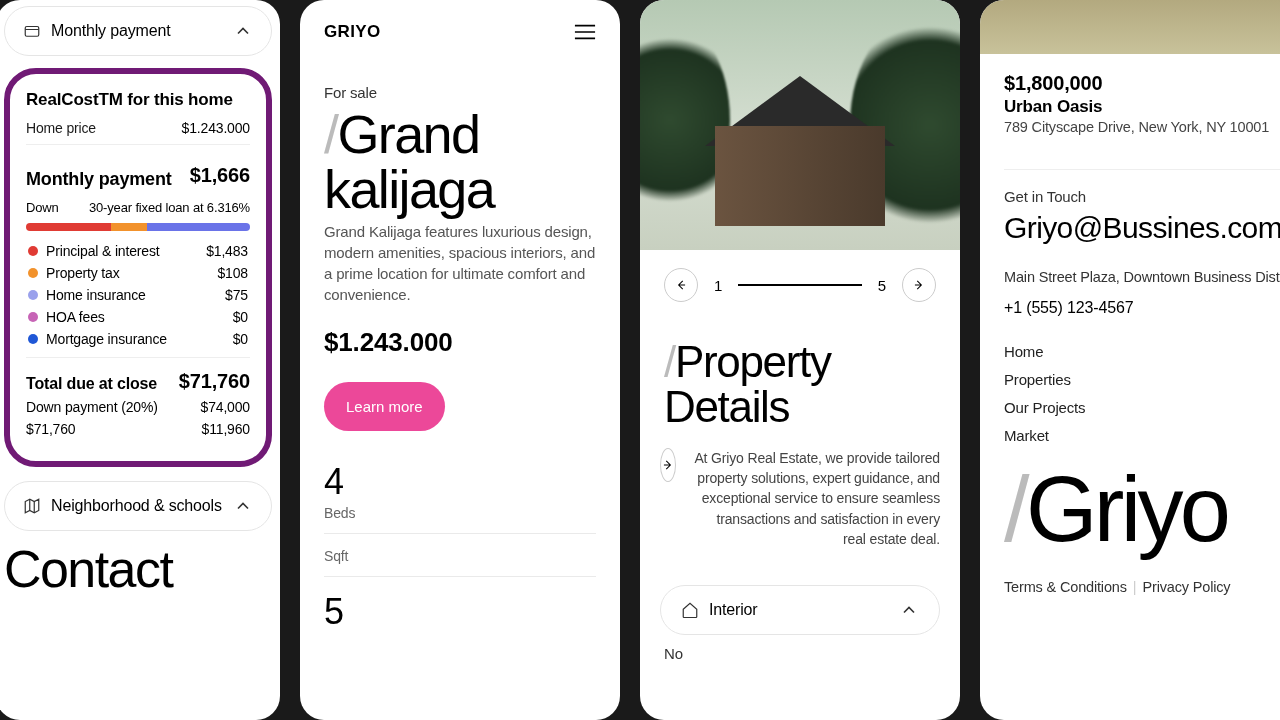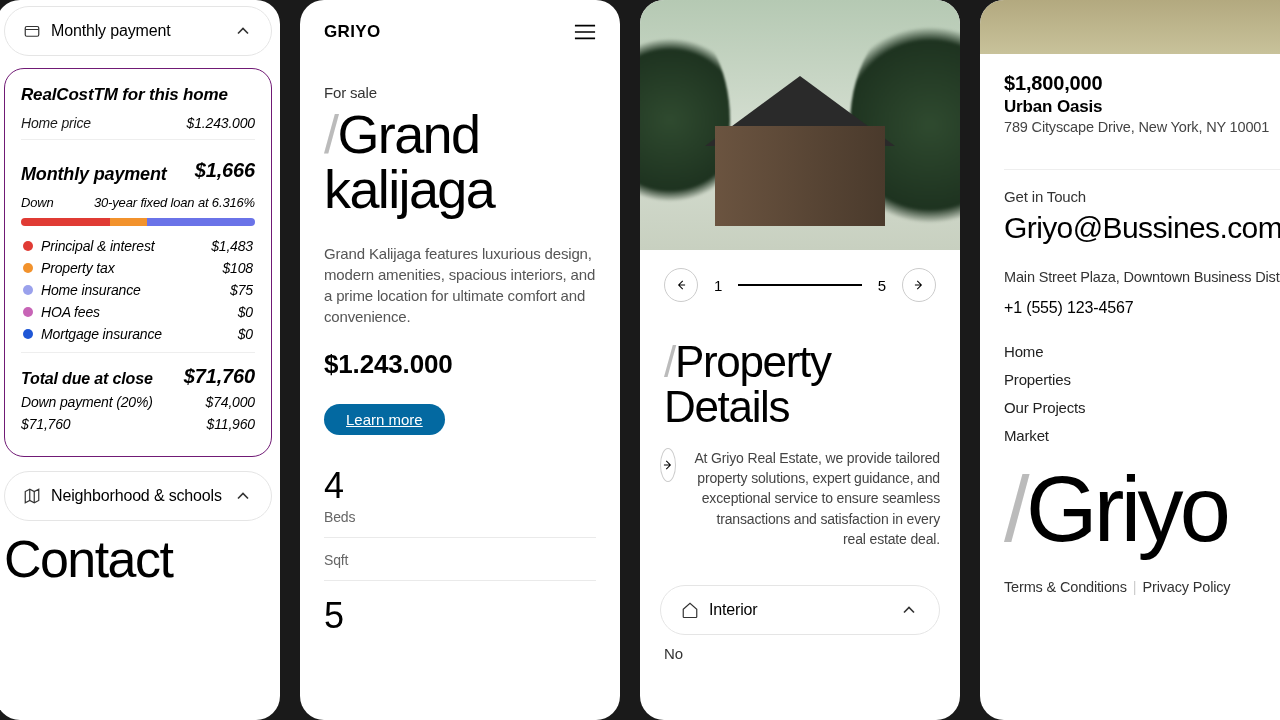--- a/index.html
+++ b/index.html
@@ -10,21 +10,21 @@
 .s2{width:320px;margin-left:20px;}
 .s3{width:320px;margin-left:20px;}
 .s4{width:320px;margin-left:20px;border-radius:24px 0 0 24px;}
 
 
 .pill{display:flex;align-items:center;justify-content:space-between;border:1px solid #e5e5e5;border-radius:40px;padding:12px 18px;margin:0 8px 12px 8px;height:50px;}
 .pill .left{display:flex;align-items:center;gap:10px;}
 .pill-title{font-size:16px;font-weight:500;}
 .chev{width:20px;height:20px;}
 .icon-box{width:18px;height:18px;}
-.card{border:1px solid #701a75;border-radius:20px;margin:0 8px 14px 8px;padding:16px 16px 18px;font-style:italic;}
+.card{border:6px solid #701a75;border-radius:32px;margin:0 8px 14px 8px;padding:16px 16px 18px;}
 .card h3{font-size:17px;font-weight:600;margin-bottom:10px;}
 .row{display:flex;justify-content:space-between;align-items:center;font-size:15px;margin:6px 0;}
 .row.small{font-size:14px;}
 .row .lbl{color:#1a1a1a;}
 .row .val{font-weight:500;}
 .section-title{font-size:18px;font-weight:700;margin-top:12px;margin-bottom:4px;}
 .mp-val{font-size:20px;font-weight:700;}
 .loan-line{display:flex;justify-content:space-between;font-size:13px;margin:4px 0 8px;}
 .stack-bar{height:8px;border-radius:4px;overflow:hidden;display:flex;margin:4px 0 12px;}
 .seg{height:100%;}
@@ -37,23 +37,23 @@
 .contact-big{font-size:52px;font-weight:500;letter-spacing:-0.03em;padding:0 8px;line-height:1;}
 
 
 .hdr{display:flex;justify-content:space-between;align-items:center;padding:22px 24px;}
 .brand{font-weight:700;font-size:17px;letter-spacing:0.02em;}
 .ham{width:22px;height:16px;}
 .listing{padding:0 24px;}
 .tag{font-size:15px;color:#333;margin-top:20px;margin-bottom:6px;}
 .ptitle{font-size:54px;font-weight:500;line-height:1.02;letter-spacing:-0.03em;}
 .ptitle .slash{color:#bbb;font-weight:400;}
-.desc{font-size:15px;line-height:1.4;color:#555;margin-top:26px;}
+.desc{font-size:15px;line-height:1.4;color:#555;margin-top:4px;}
 .price{font-size:26px;font-weight:600;margin-top:22px;}
-.learn-btn{display:inline-block;background:#0369a1;color:#fff;border:none;border-radius:40px;padding:7px 22px;font-size:15px;margin-top:24px;cursor:pointer;text-decoration:underline;}
+.learn-btn{display:inline-block;background:#ec4899;color:#fff;border:none;border-radius:40px;padding:16px 22px;font-size:15px;margin-top:24px;cursor:pointer;}
 .stats{margin-top:30px;}
 .stat{border-bottom:1px solid #eaeaea;padding-bottom:12px;margin-bottom:14px;}
 .stat:last-child{border-bottom:none;}
 .stat-num{font-size:36px;font-weight:500;letter-spacing:-0.02em;}
 .stat-lbl{font-size:14px;color:#666;margin-top:2px;}
 
 
 .hero{height:250px;background:linear-gradient(180deg,#b5c9b3 0%,#d6dfd2 55%,#c8d0c0 100%);position:relative;overflow:hidden;}
 .tree{position:absolute;width:120px;height:200px;background:radial-gradient(circle,#2f4a2f 0%,#1e3320 60%,transparent 70%);border-radius:50%;filter:blur(1px);}
 .t1{left:-30px;top:20px;}

